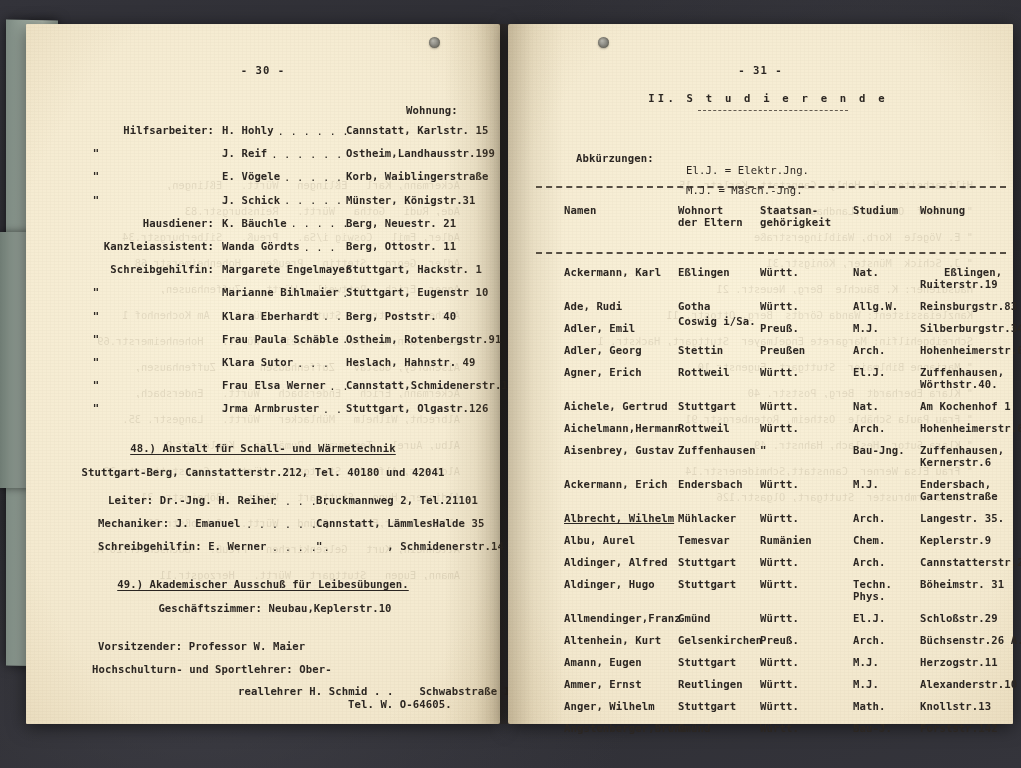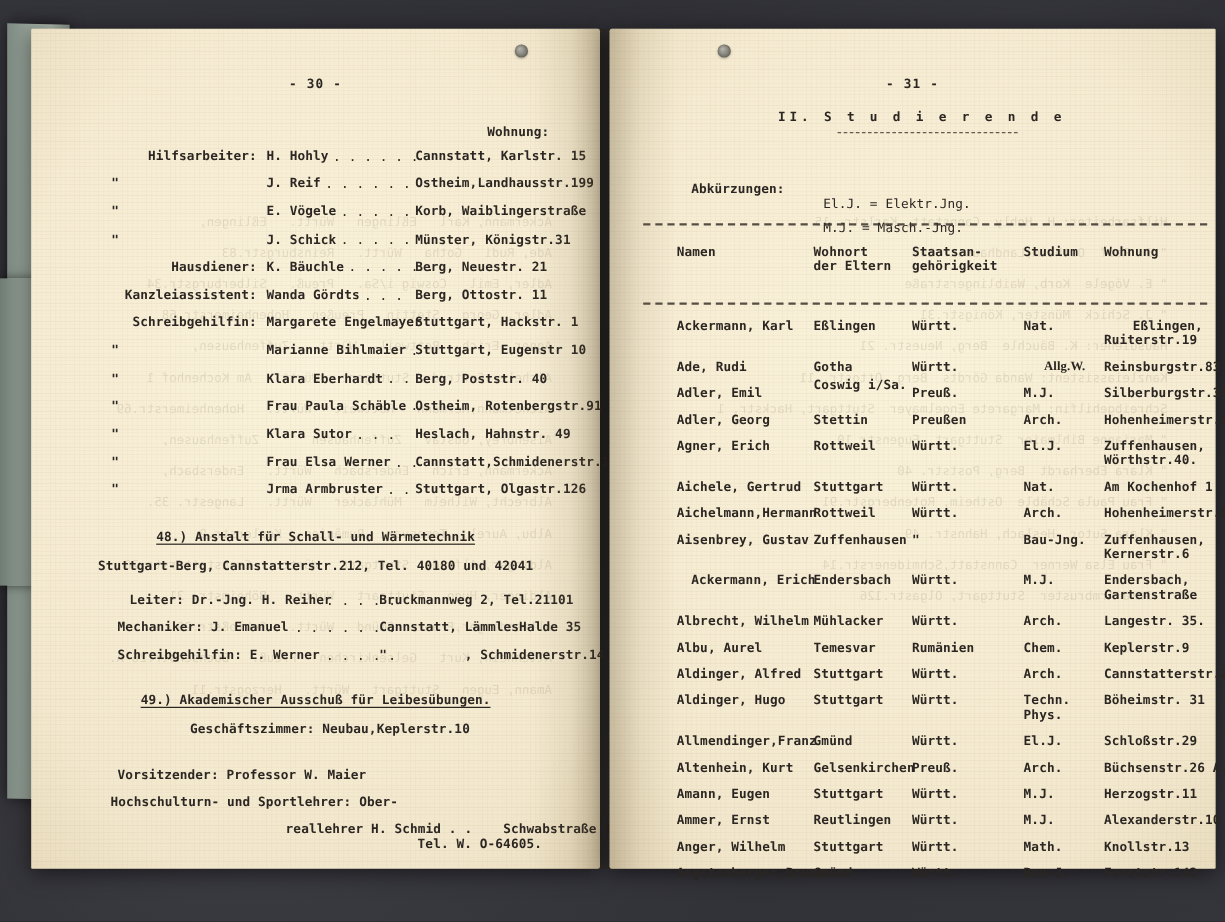--- a/index.html
+++ b/index.html
@@ -272,21 +272,21 @@
         <div class="ln b" style="left: 412px; top: 180px;">Wohnung</div>
         <div class="ln b" style="left: 56px; top: 242px;">Ackermann, Karl</div>
         <div class="ln b" style="left: 170px; top: 242px;">Eßlingen</div>
         <div class="ln b" style="left: 252px; top: 242px;">Württ.</div>
         <div class="ln b" style="left: 345px; top: 242px;">Nat.</div>
         <div class="ln b" style="left: 412px; top: 242px; margin-left: 24px;">Eßlingen,</div>
         <div class="ln b" style="left: 412px; top: 254px;">Ruiterstr.19</div>
         <div class="ln b" style="left: 56px; top: 276px;">Ade, Rudi</div>
         <div class="ln b" style="left: 170px; top: 276px;">Gotha</div>
         <div class="ln b" style="left: 252px; top: 276px;">Württ.</div>
-        <div class="ln b" style="left: 362px; top: 276px; font-family: Liberation Serif, serif;">Allg.W.</div>
+        <div class="ln b" style="left: 345px; top: 276px;">Allg.W.</div>
         <div class="ln b" style="left: 412px; top: 276px;">Reinsburgstr.83</div>
         <div class="ln b" style="left: 56px; top: 298px;">Adler, Emil</div>
         <div class="ln b" style="left: 170px; top: 291px;">Coswig i/Sa.</div>
         <div class="ln b" style="left: 252px; top: 298px;">Preuß.</div>
         <div class="ln b" style="left: 345px; top: 298px;">M.J.</div>
         <div class="ln b" style="left: 412px; top: 298px;">Silberburgstr.34</div>
         <div class="ln b" style="left: 56px; top: 320px;">Adler, Georg</div>
         <div class="ln b" style="left: 170px; top: 320px;">Stettin</div>
         <div class="ln b" style="left: 252px; top: 320px;">Preußen</div>
         <div class="ln b" style="left: 345px; top: 320px;">Arch.</div>
@@ -306,27 +306,27 @@
         <div class="ln b" style="left: 170px; top: 398px;">Rottweil</div>
         <div class="ln b" style="left: 252px; top: 398px;">Württ.</div>
         <div class="ln b" style="left: 345px; top: 398px;">Arch.</div>
         <div class="ln b" style="left: 412px; top: 398px;">Hohenheimerstr.69</div>
         <div class="ln b" style="left: 56px; top: 420px;">Aisenbrey, Gustav</div>
         <div class="ln b" style="left: 170px; top: 420px;">Zuffenhausen</div>
         <div class="ln b" style="left: 252px; top: 420px;">"</div>
         <div class="ln b" style="left: 345px; top: 420px;">Bau-Jng.</div>
         <div class="ln b" style="left: 412px; top: 420px;">Zuffenhausen,</div>
         <div class="ln b" style="left: 412px; top: 432px;">Kernerstr.6</div>
-        <div class="ln b" style="left: 68px; top: 454px; text-align: center;">Ackermann, Erich</div>
+        <div class="ln b" style="left: 56px; top: 454px; text-align: center;">Ackermann, Erich</div>
         <div class="ln b" style="left: 170px; top: 454px;">Endersbach</div>
         <div class="ln b" style="left: 252px; top: 454px;">Württ.</div>
         <div class="ln b" style="left: 345px; top: 454px;">M.J.</div>
         <div class="ln b" style="left: 412px; top: 454px;">Endersbach,</div>
         <div class="ln b" style="left: 412px; top: 466px;">Gartenstraße</div>
-        <div class="ln b" style="left: 56px; top: 488px;">Albrecht, Wilhelm</div>
+        <div class="ln b" style="left: 56px; top: 488px; text-decoration: underline;">Albrecht, Wilhelm</div>
         <div class="ln b" style="left: 170px; top: 488px;">Mühlacker</div>
         <div class="ln b" style="left: 252px; top: 488px;">Württ.</div>
         <div class="ln b" style="left: 345px; top: 488px;">Arch.</div>
         <div class="ln b" style="left: 412px; top: 488px;">Langestr. 35.</div>
         <div class="ln b" style="left: 56px; top: 510px;">Albu, Aurel</div>
         <div class="ln b" style="left: 170px; top: 510px;">Temesvar</div>
         <div class="ln b" style="left: 252px; top: 510px;">Rumänien</div>
         <div class="ln b" style="left: 345px; top: 510px;">Chem.</div>
         <div class="ln b" style="left: 412px; top: 510px;">Keplerstr.9</div>
         <div class="ln b" style="left: 56px; top: 532px;">Aldinger, Alfred</div>

